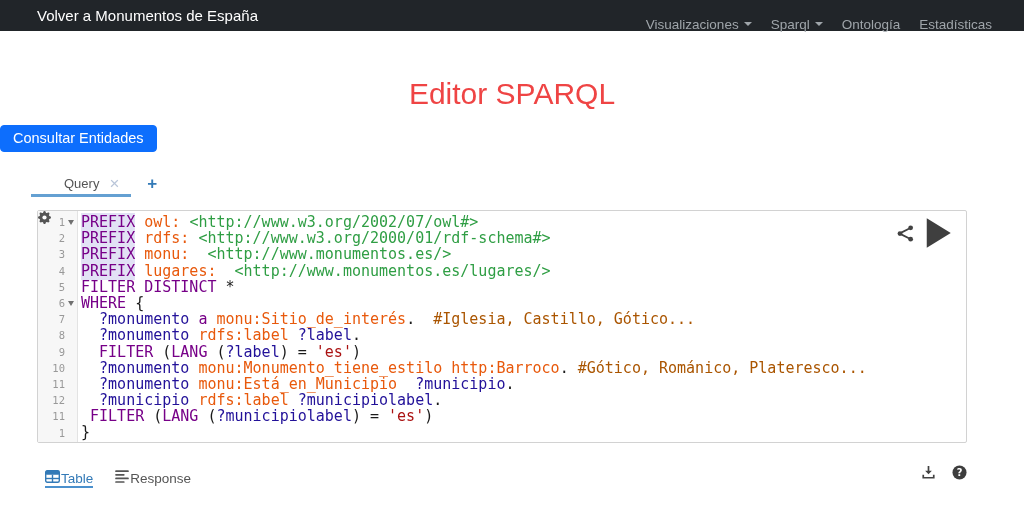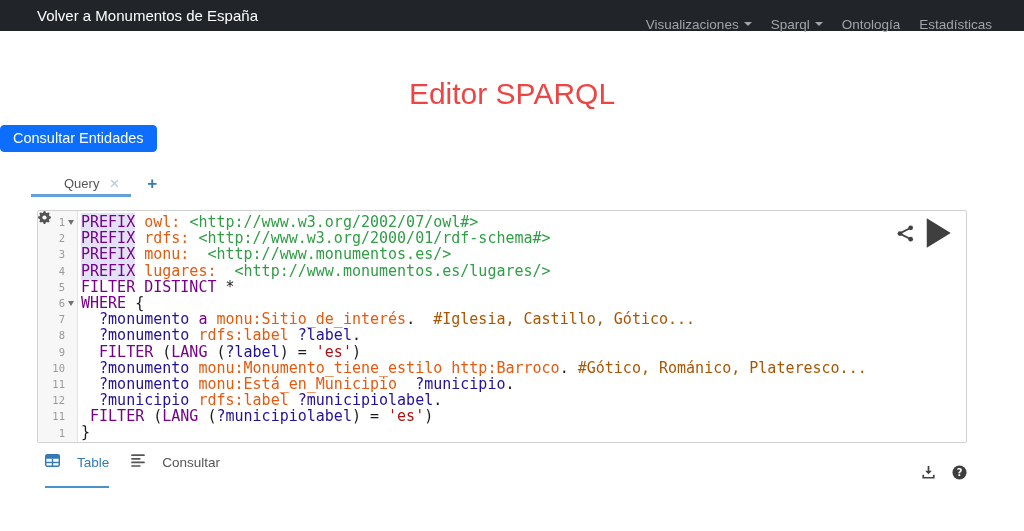--- a/index.html
+++ b/index.html
@@ -46,21 +46,21 @@
   .t-kwh { color:var(--syntax-keyword); background:var(--syntax-keyword-bg); }
   .t-pn  { color:var(--syntax-prefixed); }
   .t-iri { color:var(--syntax-iri); }
   .t-var { color:var(--syntax-variable); }
   .t-str { color:var(--syntax-string); }
   .t-com { color:var(--syntax-comment); }
   .editor-actions { position:absolute; top:5px; right:13px; display:flex; align-items:center; gap:8px; }
   .editor-actions span { cursor:pointer; line-height:0; }
   
   .results-bar { display:flex; align-items:flex-end; margin:15px 57px 0 45px; height:30px; }
-  .rtab { display:flex; align-items:center; gap:17px; font-size:13.5px; padding-bottom:16px;
+  .rtab { display:flex; align-items:center; gap:1px; font-size:13.5px; padding-bottom:0;
           border-bottom:2px solid transparent; cursor:pointer; }
   .rtab.active { color:var(--link-blue); border-bottom-color:var(--table-underline); }
   .rtab.inactive { color:#555; margin-left:22px; }
   .right-icons { margin-left:auto; display:flex; align-items:center; gap:16px; padding-bottom:8px; }
   .right-icons span { cursor:pointer; line-height:0; }
 </style>
 </head>
 <body>
 
 <nav class="navbar">
@@ -216,21 +216,21 @@
     <span>
       <svg width="14" height="13" viewBox="0 0 14 13">
         <g stroke="#555555" stroke-width="1.7" stroke-linecap="round">
           <line x1="1" y1="1.2" x2="13" y2="1.2"></line>
           <line x1="1" y1="4.8" x2="8.8" y2="4.8"></line>
           <line x1="1" y1="8.4" x2="13" y2="8.4"></line>
           <line x1="1" y1="12" x2="8.8" y2="12"></line>
         </g>
       </svg>
     </span>
-    <span>Consultar</span>
+    <span>Response</span>
   </div>
   <div class="right-icons">
     <span>
       <svg width="15" height="15" viewBox="0 0 16 16" fill="#424242">
         <path d="M7.1 1 h1.8 v5 h2.7 L8 9.9 4.4 6 h2.7 Z"></path>
         <path d="M1.5 10.3 h1.8 v2.4 h9.4 v-2.4 h1.8 v4.2 h-13 Z"></path>
       </svg>
     </span>
     <span>
       <svg width="15" height="15" viewBox="0 0 16 16">

